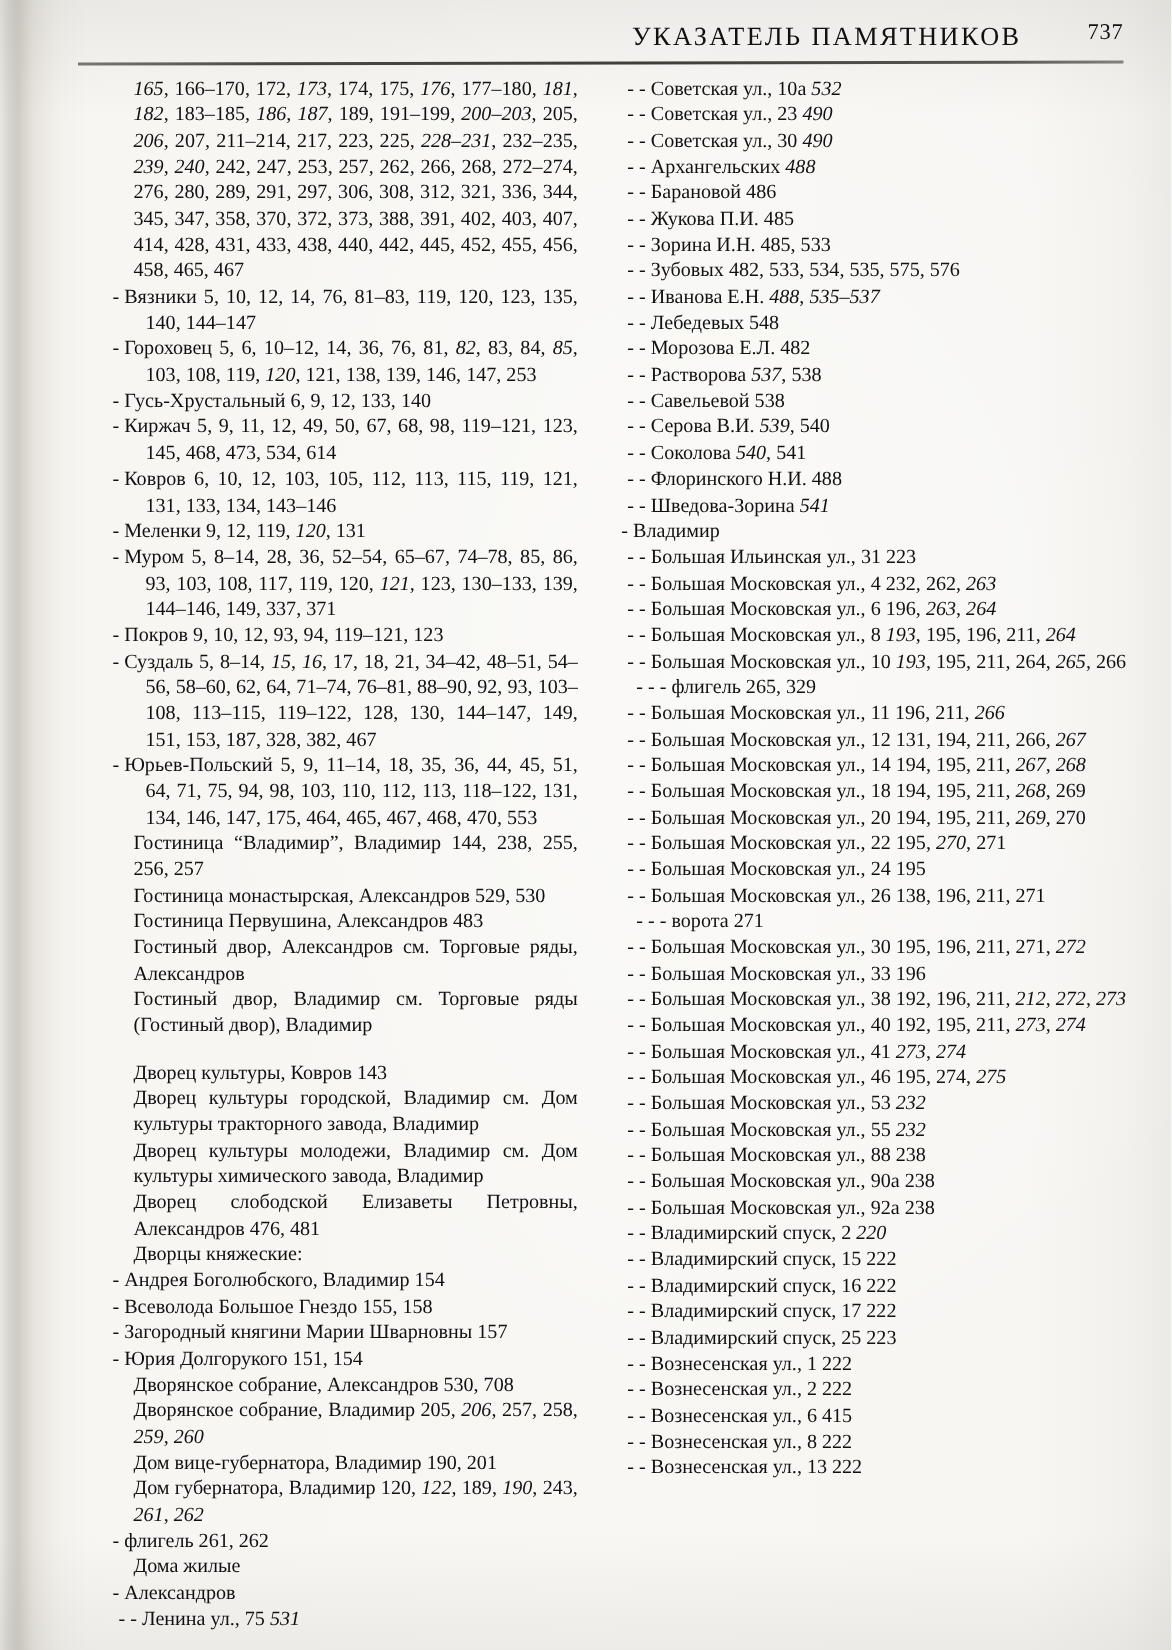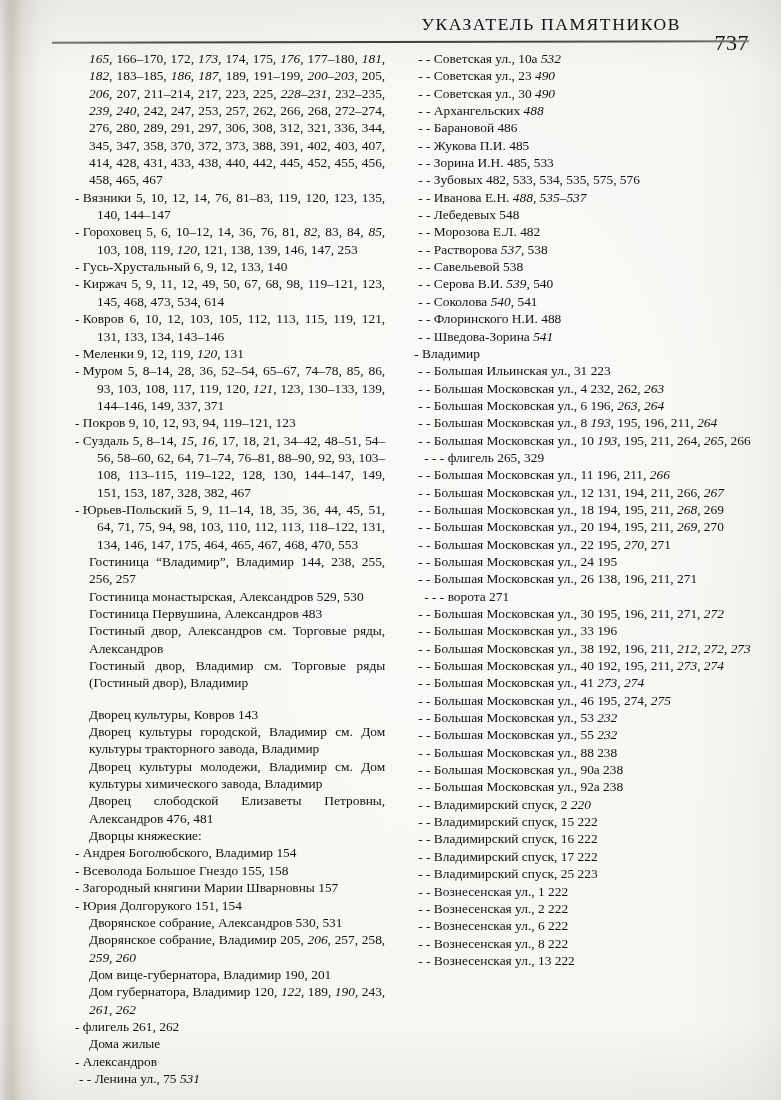--- a/index.html
+++ b/index.html
@@ -56,22 +56,22 @@
     right: 68px;
     top: 0;
     font-size: 17.5px;
     letter-spacing: 1.6px;
     font-weight: 400;
     white-space: nowrap;
   }
   .runhead-folio {
     position: absolute;
     right: 0;
-    top: 16px;
-    font-size: 22px;
+    top: 0;
+    font-size: 15px;
     font-weight: 400;
     letter-spacing: 0.5px;
   }
   .headrule {
     position: absolute;
     left: 52px;
     right: 32px;
     top: 41px;
     height: 2px;
     background: linear-gradient(90deg, #6f6d68 0%, #3a3935 18%, #2f2e2b 55%, #4a4945 88%, #7a7873 100%);
@@ -166,21 +166,21 @@
         <div class="gap"></div>
         <p class="entry lvl0"><span>Дворец культуры, Ковров 143</span></p>
         <p class="entry lvl0"><span>Дворец культуры городской, Владимир см. Дом культуры тракторного завода, Владимир</span></p>
         <p class="entry lvl0"><span>Дворец культуры молодежи, Владимир см. Дом культуры химического завода, Владимир</span></p>
         <p class="entry lvl0"><span>Дворец слободской Елизаветы Петровны, Александров 476, 481</span></p>
         <p class="entry lvl0"><span>Дворцы княжеские:</span></p>
         <p class="entry lvl1"><span class="lead">- </span><span>Андрея Боголюбского, Владимир 154</span></p>
         <p class="entry lvl1"><span class="lead">- </span><span>Всеволода Большое Гнездо 155, 158</span></p>
         <p class="entry lvl1"><span class="lead">- </span><span>Загородный княгини Марии Шварновны 157</span></p>
         <p class="entry lvl1"><span class="lead">- </span><span>Юрия Долгорукого 151, 154</span></p>
-        <p class="entry lvl0"><span>Дворянское собрание, Александров 530, 531</span></p>
+        <p class="entry lvl0"><span>Дворянское собрание, Александров 530, 708</span></p>
         <p class="entry lvl0"><span>Дворянское собрание, Владимир 205, <span class="it">206</span>, 257, 258, <span class="it">259</span>, <span class="it">260</span></span></p>
         <p class="entry lvl0"><span>Дом вице-губернатора, Владимир 190, 201</span></p>
         <p class="entry lvl0"><span>Дом губернатора, Владимир 120, <span class="it">122</span>, 189, <span class="it">190</span>, 243, <span class="it">261</span>, <span class="it">262</span></span></p>
         <p class="entry lvl1"><span class="lead">- </span><span>флигель 261, 262</span></p>
         <p class="entry lvl0"><span>Дома жилые</span></p>
         <p class="entry lvl1"><span class="lead">- </span><span>Александров</span></p>
         <p class="entry lvl2"><span class="lead">- - </span><span>Ленина ул., 75 <span class="it">531</span></span></p>
       </div>
     <div class="col col-right">
         <p class="entry lvl2"><span class="lead">- - </span><span>Советская ул., 10а <span class="it">532</span></span></p>
@@ -202,20 +202,21 @@
         <p class="entry lvl2"><span class="lead">- - </span><span>Шведова-Зорина <span class="it">541</span></span></p>
         <p class="entry lvl1"><span class="lead">- </span><span>Владимир</span></p>
         <p class="entry lvl2"><span class="lead">- - </span><span>Большая Ильинская ул., 31 223</span></p>
         <p class="entry lvl2"><span class="lead">- - </span><span>Большая Московская ул., 4 232, 262, <span class="it">263</span></span></p>
         <p class="entry lvl2"><span class="lead">- - </span><span>Большая Московская ул., 6 196, <span class="it">263</span>, <span class="it">264</span></span></p>
         <p class="entry lvl2"><span class="lead">- - </span><span>Большая Московская ул., 8 <span class="it">193</span>, 195, 196, 211, <span class="it">264</span></span></p>
         <p class="entry lvl2"><span class="lead">- - </span><span>Большая Московская ул., 10 <span class="it">193</span>, 195, 211, 264, <span class="it">265</span>, 266</span></p>
         <p class="entry lvl3"><span class="lead">- - - </span><span>флигель 265, 329</span></p>
         <p class="entry lvl2"><span class="lead">- - </span><span>Большая Московская ул., 11 196, 211, <span class="it">266</span></span></p>
         <p class="entry lvl2"><span class="lead">- - </span><span>Большая Московская ул., 12 131, 194, 211, 266, <span class="it">267</span></span></p>
+        <p class="entry lvl2"><span class="lead">- - </span><span>Большая Московская ул., 14 194, 195, 211, <span class="it">267</span>, <span class="it">268</span></span></p>
         <p class="entry lvl2"><span class="lead">- - </span><span>Большая Московская ул., 18 194, 195, 211, <span class="it">268</span>, 269</span></p>
         <p class="entry lvl2"><span class="lead">- - </span><span>Большая Московская ул., 20 194, 195, 211, <span class="it">269</span>, 270</span></p>
         <p class="entry lvl2"><span class="lead">- - </span><span>Большая Московская ул., 22 195, <span class="it">270</span>, 271</span></p>
         <p class="entry lvl2"><span class="lead">- - </span><span>Большая Московская ул., 24 195</span></p>
         <p class="entry lvl2"><span class="lead">- - </span><span>Большая Московская ул., 26 138, 196, 211, 271</span></p>
         <p class="entry lvl3"><span class="lead">- - - </span><span>ворота 271</span></p>
         <p class="entry lvl2"><span class="lead">- - </span><span>Большая Московская ул., 30 195, 196, 211, 271, <span class="it">272</span></span></p>
         <p class="entry lvl2"><span class="lead">- - </span><span>Большая Московская ул., 33 196</span></p>
         <p class="entry lvl2"><span class="lead">- - </span><span>Большая Московская ул., 38 192, 196, 211, <span class="it">212</span>, <span class="it">272</span>, <span class="it">273</span></span></p>
         <p class="entry lvl2"><span class="lead">- - </span><span>Большая Московская ул., 40 192, 195, 211, <span class="it">273</span>, <span class="it">274</span></span></p>
@@ -226,19 +227,19 @@
         <p class="entry lvl2"><span class="lead">- - </span><span>Большая Московская ул., 88 238</span></p>
         <p class="entry lvl2"><span class="lead">- - </span><span>Большая Московская ул., 90а 238</span></p>
         <p class="entry lvl2"><span class="lead">- - </span><span>Большая Московская ул., 92а 238</span></p>
         <p class="entry lvl2"><span class="lead">- - </span><span>Владимирский спуск, 2 <span class="it">220</span></span></p>
         <p class="entry lvl2"><span class="lead">- - </span><span>Владимирский спуск, 15 222</span></p>
         <p class="entry lvl2"><span class="lead">- - </span><span>Владимирский спуск, 16 222</span></p>
         <p class="entry lvl2"><span class="lead">- - </span><span>Владимирский спуск, 17 222</span></p>
         <p class="entry lvl2"><span class="lead">- - </span><span>Владимирский спуск, 25 223</span></p>
         <p class="entry lvl2"><span class="lead">- - </span><span>Вознесенская ул., 1 222</span></p>
         <p class="entry lvl2"><span class="lead">- - </span><span>Вознесенская ул., 2 222</span></p>
-        <p class="entry lvl2"><span class="lead">- - </span><span>Вознесенская ул., 6 222</span></p>
+        <p class="entry lvl2"><span class="lead">- - </span><span>Вознесенская ул., 6 415</span></p>
         <p class="entry lvl2"><span class="lead">- - </span><span>Вознесенская ул., 8 222</span></p>
         <p class="entry lvl2"><span class="lead">- - </span><span>Вознесенская ул., 13 222</span></p>
       </div>
   </div>
 
 </div>
 
 </body></html>

